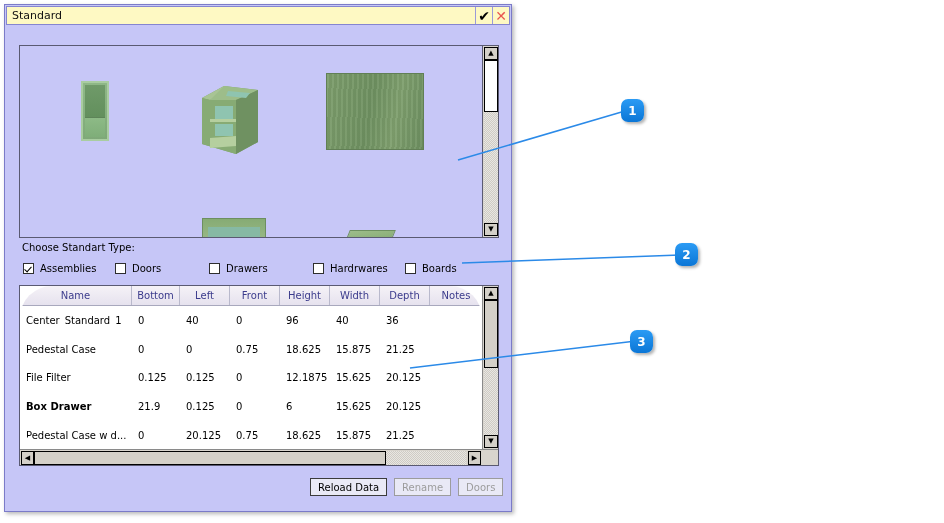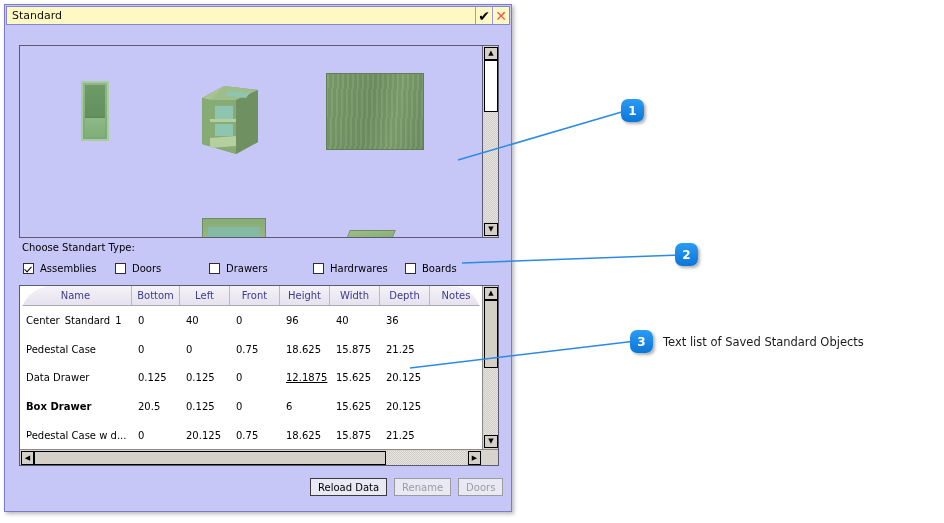--- a/index.html
+++ b/index.html
@@ -450,32 +450,32 @@
             <div class="td" style="width: 112px;">Pedestal Case</div>
             <div class="td" style="width: 48px;">0</div>
             <div class="td" style="width: 50px;">0</div>
             <div class="td" style="width: 50px;">0.75</div>
             <div class="td" style="width: 50px;">18.625</div>
             <div class="td" style="width: 50px;">15.875</div>
             <div class="td" style="width: 50px;">21.25</div>
             <div class="td" style="width: 52px;"></div>
           </div>
           <div class="tr">
-            <div class="td" style="width: 112px;">Data Drawer</div>
+            <div class="td" style="width: 112px;">File Filter</div>
             <div class="td" style="width: 48px;">0.125</div>
             <div class="td" style="width: 50px;">0.125</div>
             <div class="td" style="width: 50px;">0</div>
-            <div class="td" style="width: 50px; text-decoration: underline;">12.1875</div>
+            <div class="td" style="width: 50px;">12.1875</div>
             <div class="td" style="width: 50px;">15.625</div>
             <div class="td" style="width: 50px;">20.125</div>
             <div class="td" style="width: 52px;"></div>
           </div>
           <div class="tr">
             <div class="td" style="width: 112px; font-weight: bold;">Box Drawer</div>
-            <div class="td" style="width: 48px;">20.5</div>
+            <div class="td" style="width: 48px;">21.9</div>
             <div class="td" style="width: 50px;">0.125</div>
             <div class="td" style="width: 50px;">0</div>
             <div class="td" style="width: 50px;">6</div>
             <div class="td" style="width: 50px;">15.625</div>
             <div class="td" style="width: 50px;">20.125</div>
             <div class="td" style="width: 52px;"></div>
           </div>
           <div class="tr">
             <div class="td" style="width: 112px;">Pedestal Case w d...</div>
             <div class="td" style="width: 48px;">0</div>
@@ -519,15 +519,14 @@
 
 <div id="callout-layer">
   <div class="callout" id="callout-1" style="left:621px; top:99px;">
     <div class="badge">1</div>
   </div>
   <div class="callout" id="callout-2" style="left:675px; top:243px;">
     <div class="badge">2</div>
   </div>
   <div class="callout" id="callout-3" style="left:630px; top:330px;">
     <div class="badge">3</div>
-    <div class="callout-text">Text list of Saved Standard Objects</div>
   </div>
 </div>
 
 </body></html>

